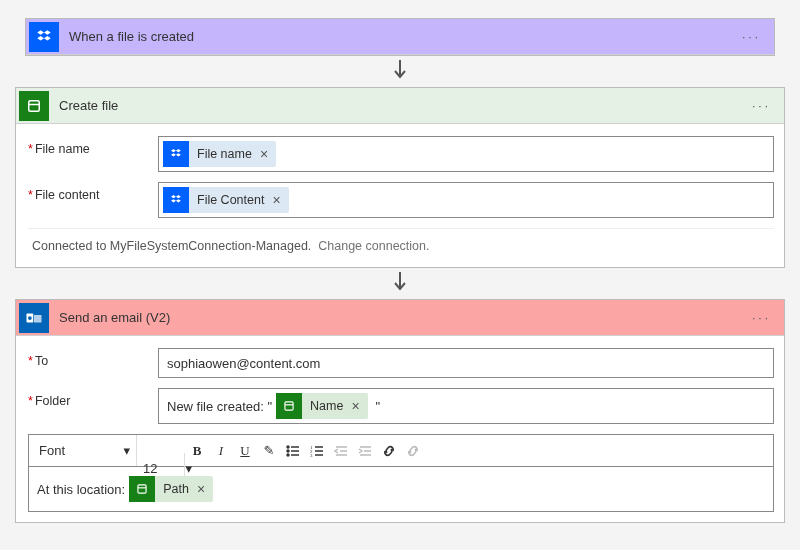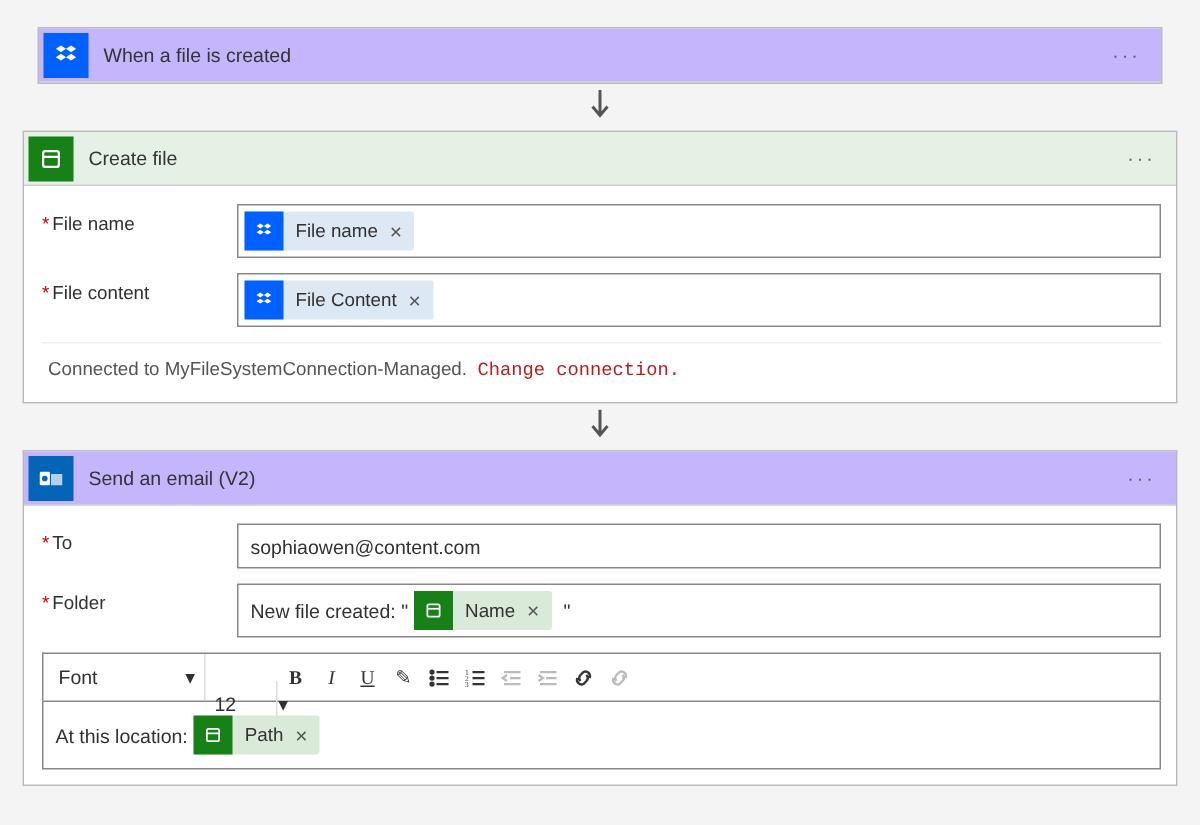--- a/index.html
+++ b/index.html
@@ -18,21 +18,21 @@
   }
   .card-header {
     display: flex;
     align-items: center;
     height: 36px;
     padding: 0 8px 0 0;
     border-bottom: 1px solid #d0d0d0;
   }
   .card-header.trigger { background: #c4b5fd; }
   .card-header.green { background: #e5f1e5; }
-  .card-header.blue { background: #c4b5fd; justify-content: center; }
+  .card-header.blue { background: #fca5a5; justify-content: center; }
   .hdr-icon {
     width: 30px; height: 30px;
     margin: 3px 10px 3px 3px;
     display: flex; align-items: center; justify-content: center;
     color: #fff;
     position: relative;
   }
   .hdr-icon.dropbox { background: #0061ff; }
   .hdr-icon.fs { background: #178117; }
   .hdr-icon.outlook { background: #0364b8; }
@@ -76,21 +76,21 @@
   .tk-icon { width: 26px; height: 26px; display:flex; align-items:center; justify-content:center; }
   .tk-icon.db { background:#0061ff; }
   .tk-icon.fs { background:#178117; }
   .tk-txt { padding: 0 6px 0 8px; }
   .tk-x { padding: 0 8px 0 2px; color:#555; cursor:pointer; font-size: 14px; }
   .footer-line {
     border-top: 1px solid #eee;
     padding: 10px 4px 4px;
     font-size: 12.5px; color: #555;
   }
-  .footer-line a, .link { color: #b91c1c; text-decoration: none; cursor: pointer; font-family: Liberation Mono, monospace; }
+  .footer-line a, .link { color: #737373; text-decoration: none; cursor: pointer; }
   .arrow { text-align: center; padding: 4px 0; }
   .arrow svg { stroke: #555; }
   .toolbar {
     display: flex; align-items: center;
     border: 1px solid #888; border-bottom: none;
     height: 32px; padding: 0 4px;
   }
   .tb-sel {
     display: flex; align-items: center; justify-content: space-between;
     padding: 0 6px; border-right: 1px solid #ddd; height: 100%;

